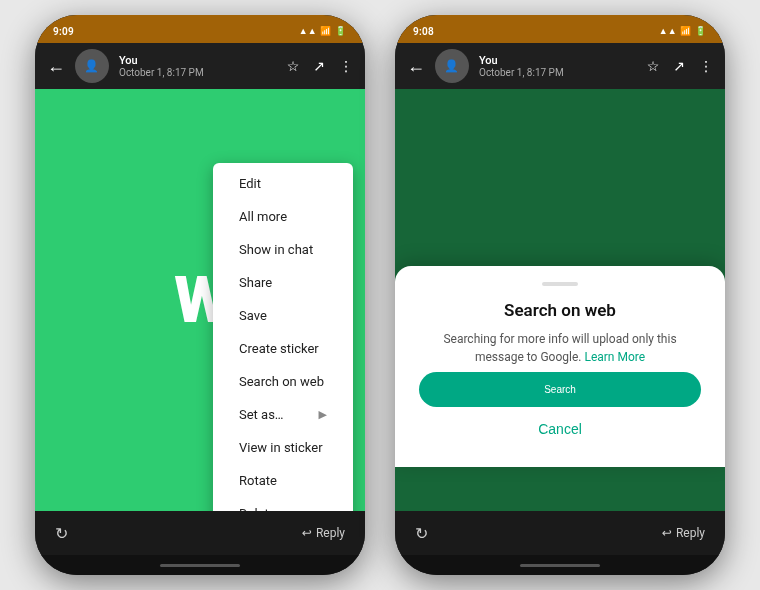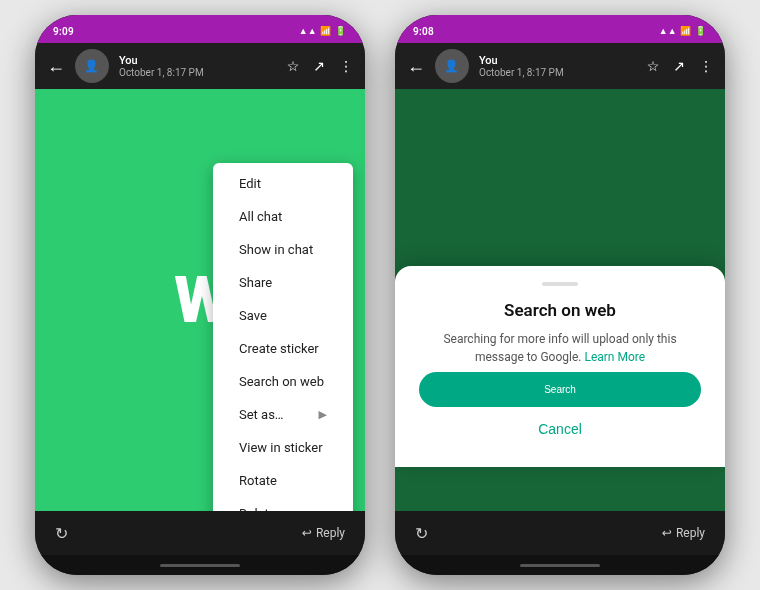--- a/index.html
+++ b/index.html
@@ -29,21 +29,21 @@
       position: relative;
       box-shadow: 0 8px 32px rgba(0,0,0,0.45), inset 0 0 0 1.5px #3a3a3a;
       overflow: hidden;
       display: flex;
       flex-direction: column;
     }
 
     
     .phone-top-bar {
       height: 28px;
-      background: #a21caf;
+      background: #a16207;
       display: flex;
       align-items: center;
       justify-content: space-between;
       padding: 4px 18px 0 18px;
       flex-shrink: 0;
       position: relative;
       z-index: 10;
     }
     .status-left {
       font-size: 10px;
@@ -326,21 +326,21 @@
       <div class="wbi-image">
         <span class="wbi-logo-w">W</span>
       </div>
       <div class="watermark">© WABETAINFO</div>
 
       <div class="context-menu">
         <div class="context-menu-item">
           <span>Edit</span>
         </div>
         <div class="context-menu-item">
-          <span>All chat</span>
+          <span>All more</span>
         </div>
         <div class="context-menu-item">
           <span>Show in chat</span>
         </div>
         <div class="context-menu-item">
           <span>Share</span>
         </div>
         <div class="context-menu-item">
           <span>Save</span>
         </div>

